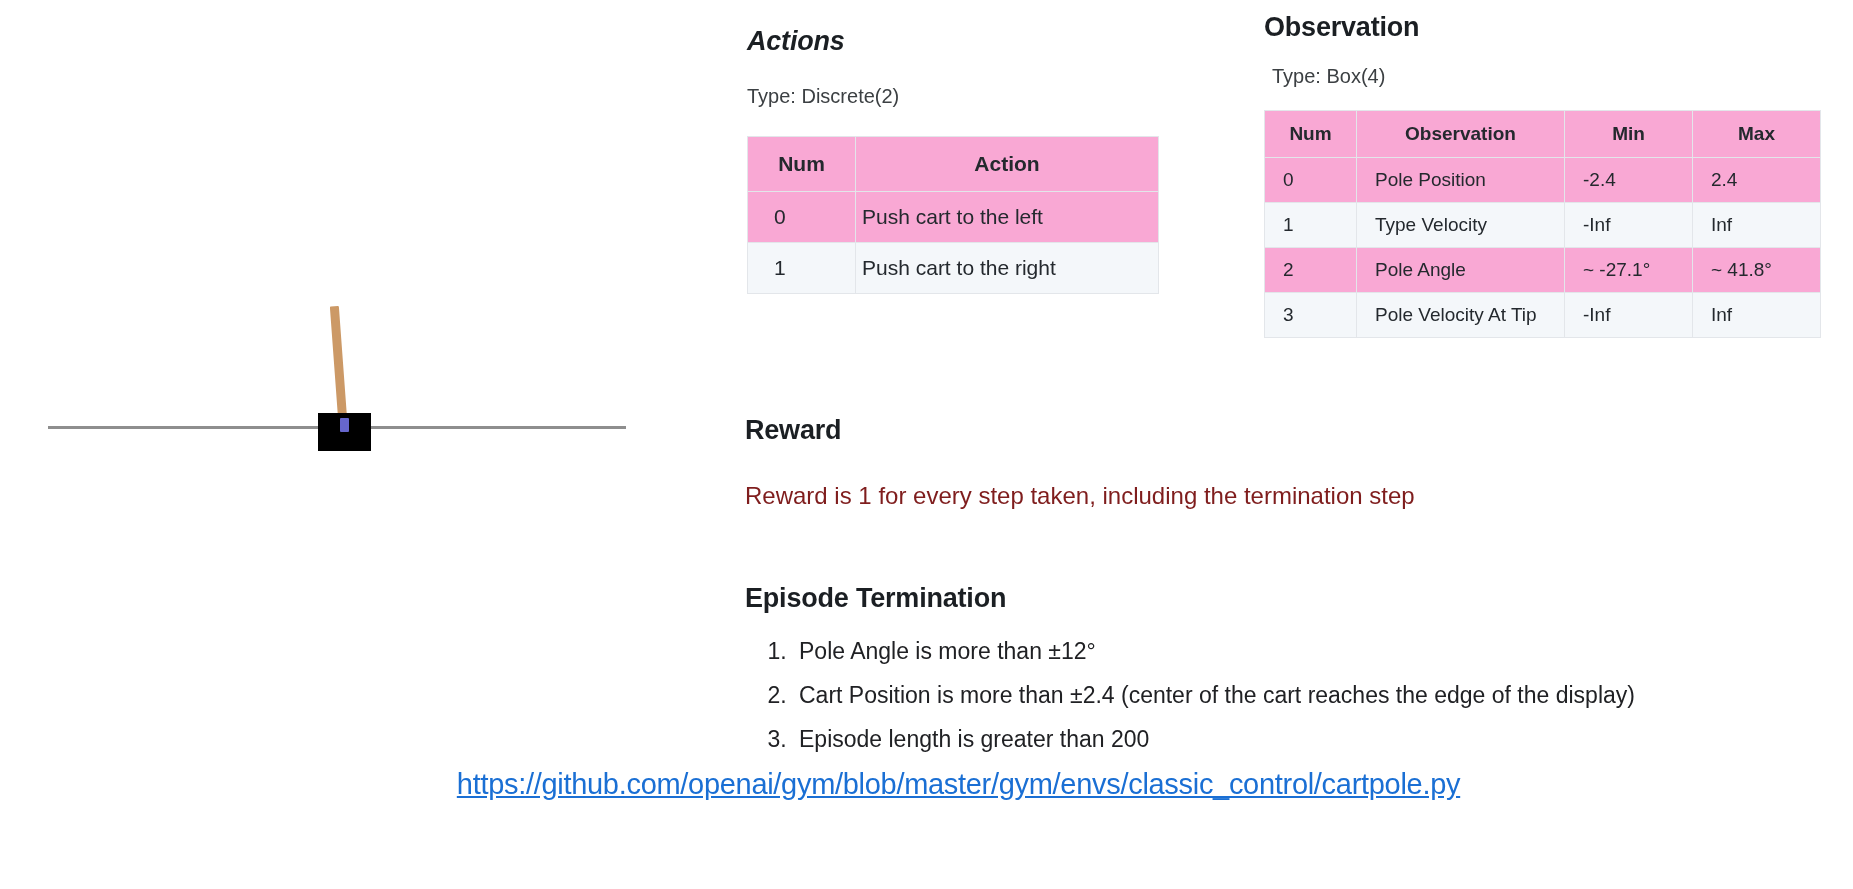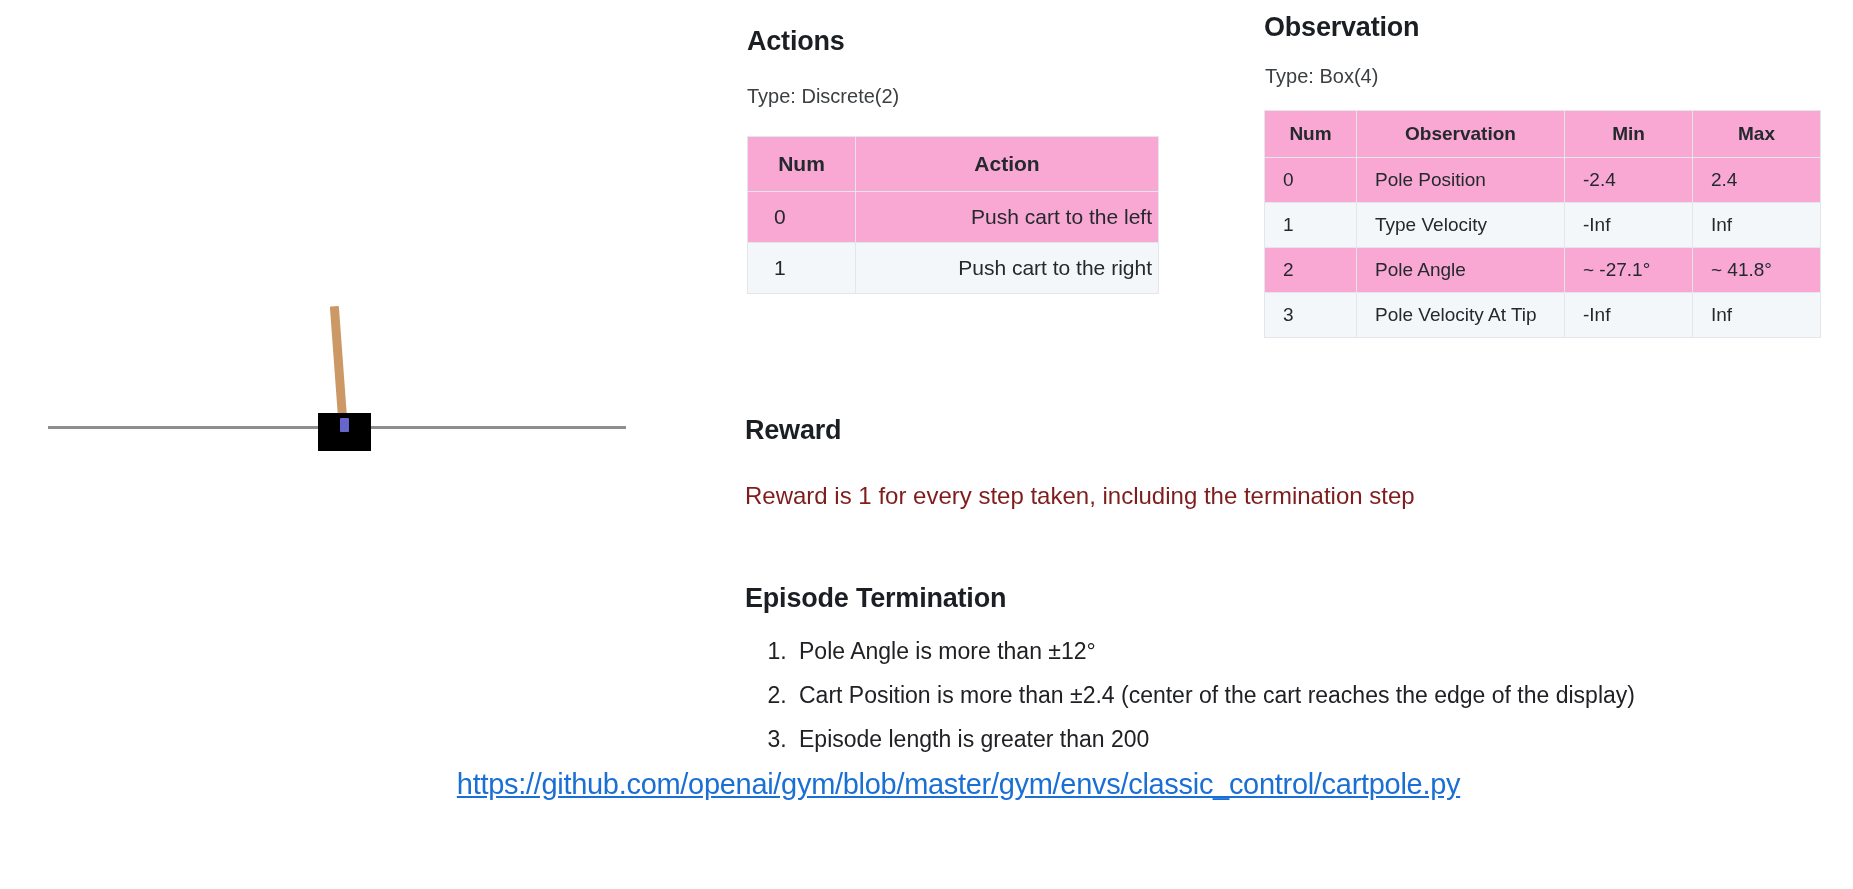--- a/index.html
+++ b/index.html
@@ -79,32 +79,32 @@
     color: #7f1d1d;
   }
 
   
   #actions-section {
     position: absolute;
     left: 747px;
     top: 26px;
     width: 420px;
   }
-  #actions-heading { margin: 0 0 28px 0; }
+  #actions-heading { margin: 0 0 28px 0; font-style: italic; }
   #actions-type { margin: 0 0 28px 0; }
 
   
   #observation-section {
     position: absolute;
     left: 1264px;
     top: 12px;
     width: 556px;
   }
   #observation-heading { margin: 0 0 22px 0; }
-  #observation-type { margin: 0 0 22px 1px; }
+  #observation-type { margin: 0 0 22px 8px; }
 
   
   table.data-table {
     border-collapse: collapse;
     background: #f9a8d4;
     table-layout: fixed;
   }
   table.data-table th,
   table.data-table td {
     border: 1px solid #e3e6ea;
@@ -119,21 +119,21 @@
     background: #f4f7fa;
   }
 
   
   #actions-table { width: 411px; }
   #actions-table th { font-size: 21px; padding: 15px 6px; }
   #actions-table td { font-size: 21px; padding: 13px 6px; }
   #actions-table .col-num  { width: 108px; }
   #actions-table .col-act  { width: 303px; }
   #actions-table td.cell-num { text-align: left; padding-left: 26px; }
-  #actions-table td.cell-act { text-align: right; }
+  #actions-table td.cell-act { text-align: left; }
 
   
   #observation-table { width: 556px; }
   #observation-table th { font-size: 19px; padding: 12px 6px; }
   #observation-table td { font-size: 19px; padding: 11px 6px; }
   #observation-table .col-num { width: 92px; }
   #observation-table .col-obs { width: 208px; }
   #observation-table .col-min { width: 128px; }
   #observation-table .col-max { width: 128px; }
   #observation-table td { text-align: left; padding-left: 18px; }

